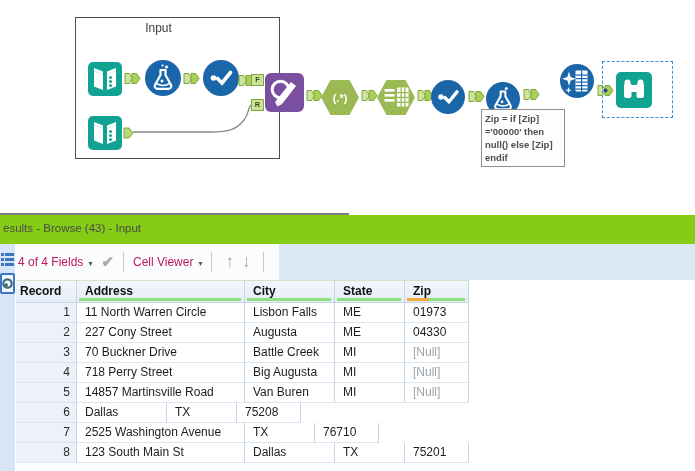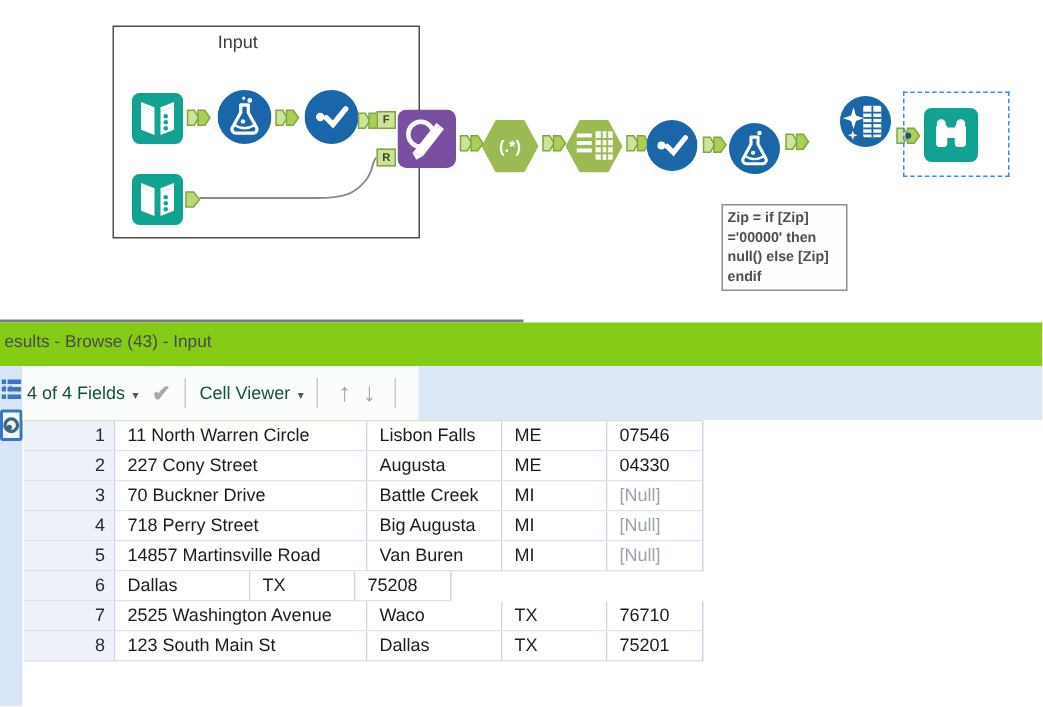--- a/index.html
+++ b/index.html
@@ -11,21 +11,21 @@
   
   #tool-container { left:75px; top:17px; width:205px; height:142px;
     border:1px solid #4d4d4d; background:#fff; }
   #container-label { left:75px; top:21px; width:167px; text-align:center;
     font-size:12px; color:#3d3d3d; }
 
   .tool { display:block; }
   .anchor-label { width:13px; height:12px; background:#cde29a; border:1px solid #7fa63f;
     font-size:7.5px; font-weight:bold; color:#33510f; text-align:center; line-height:10px; }
 
-  #annotation { left:481px; top:136px; width:84px; border:1px solid #8f8f8f;
+  #annotation { left:481px; top:109px; width:84px; border:1px solid #8f8f8f;
     background:#fdfdfd; padding:2px 3px; font-size:9.5px; font-weight:bold;
     color:#4f4f4f; line-height:13px; }
 
   #browse-selection { left:602px; top:61px; width:71px; height:57px;
     border:1px dashed #3c8ddc; background:transparent; }
 
   
   #panel-divider { left:0; top:213px; width:349px; height:2px; background:#7d7d7d; }
   #panel-titlebar { left:0; top:215px; width:695px; height:29px; background:#84cc16; }
   #panel-title { left:3px; top:7px; font-size:11.5px; color:#4a4a4a; }
@@ -35,21 +35,21 @@
   #strip-grip { left:2px; top:246px; }
   #table-view-btn { left:1px; top:252px; }
   #profile-view-btn { left:0px; top:273px; width:15px; height:21px;
     border:2px solid #3a76c4; border-radius:2px; background:#f2f7ff;
     display:flex; align-items:center; justify-content:center; }
 
   #results-toolbar { left:15px; top:244px; width:680px; height:36px;
     background:#dde8f7; display:flex; align-items:center; }
   #toolbar-left-bg { display:flex; align-items:center; background:#fbfcfe; height:36px;
     padding:0 6px 0 3px; }
-  .tb-label { font-size:12px; color:#14532d; white-space:nowrap; }
+  .tb-label { font-size:12px; color:#be185d; white-space:nowrap; }
   .tb-caret { font-size:8px; color:#555; margin:2px 0 0 5px; }
   .tb-sep { width:1px; height:20px; background:#c9c9c9; margin:0 9px; }
   .tb-check { color:#a9a9a9; font-size:15px; font-weight:bold; margin-left:9px; }
   .tb-arrow { color:#a3a3a3; font-size:17px; margin:0 4px; }
 
   
   #results-table { left:16px; top:280px; width:453px; border-top:1px solid #cfe6c6; }
   .thead { display:flex; height:22px; }
   .hcell { position:relative; background:linear-gradient(#f2f6fc,#e6edf7);
     border-right:1px solid #c7d5e8; border-bottom:1px solid #c7d5e8;
@@ -277,27 +277,48 @@
     <span class="tb-label">Cell Viewer</span>
     <span class="tb-caret">▾</span>
     <span class="tb-sep"></span>
     <span class="tb-arrow">↑</span>
     <span class="tb-arrow">↓</span>
     <span class="tb-sep"></span>
   </div>
 </div>
 
 <div class="abs" id="results-table">
+  <div class="thead">
+    <div class="hcell h-record">
+      <span>Record</span>
+    </div>
+    <div class="hcell h-address">
+      <span>Address</span>
+      <span class="qbar q-green"></span>
+    </div>
+    <div class="hcell h-city">
+      <span>City</span>
+      <span class="qbar q-green"></span>
+    </div>
+    <div class="hcell h-state">
+      <span>State</span>
+      <span class="qbar q-green"></span>
+    </div>
+    <div class="hcell h-zip">
+      <span>Zip</span>
+      <span class="qbar q-zip"></span>
+    </div>
+  </div>
   <div>
       <div class="trow">
         <div class="cell c-record">1</div>
         <div class="cell c-address">11 North Warren Circle</div>
         <div class="cell c-city">Lisbon Falls</div>
         <div class="cell c-state">ME</div>
-        <div class="cell c-zip">07546</div>
+        <div class="cell c-zip">01973</div>
       </div>
       <div class="trow">
         <div class="cell c-record">2</div>
         <div class="cell c-address">227 Cony Street</div>
         <div class="cell c-city">Augusta</div>
         <div class="cell c-state">ME</div>
         <div class="cell c-zip">04330</div>
       </div>
       <div class="trow">
         <div class="cell c-record">3</div>
@@ -322,21 +343,20 @@
       </div>
       <div class="trow">
         <div class="cell c-record">6</div>
         <div class="cell c-city">Dallas</div>
         <div class="cell c-state">TX</div>
         <div class="cell c-zip">75208</div>
       </div>
       <div class="trow">
         <div class="cell c-record">7</div>
         <div class="cell c-address">2525 Washington Avenue</div>
-        <div class="cell c-city">Waco</div>
         <div class="cell c-state">TX</div>
         <div class="cell c-zip">76710</div>
       </div>
       <div class="trow">
         <div class="cell c-record">8</div>
         <div class="cell c-address">123 South Main St</div>
         <div class="cell c-city">Dallas</div>
         <div class="cell c-state">TX</div>
         <div class="cell c-zip">75201</div>
       </div>

